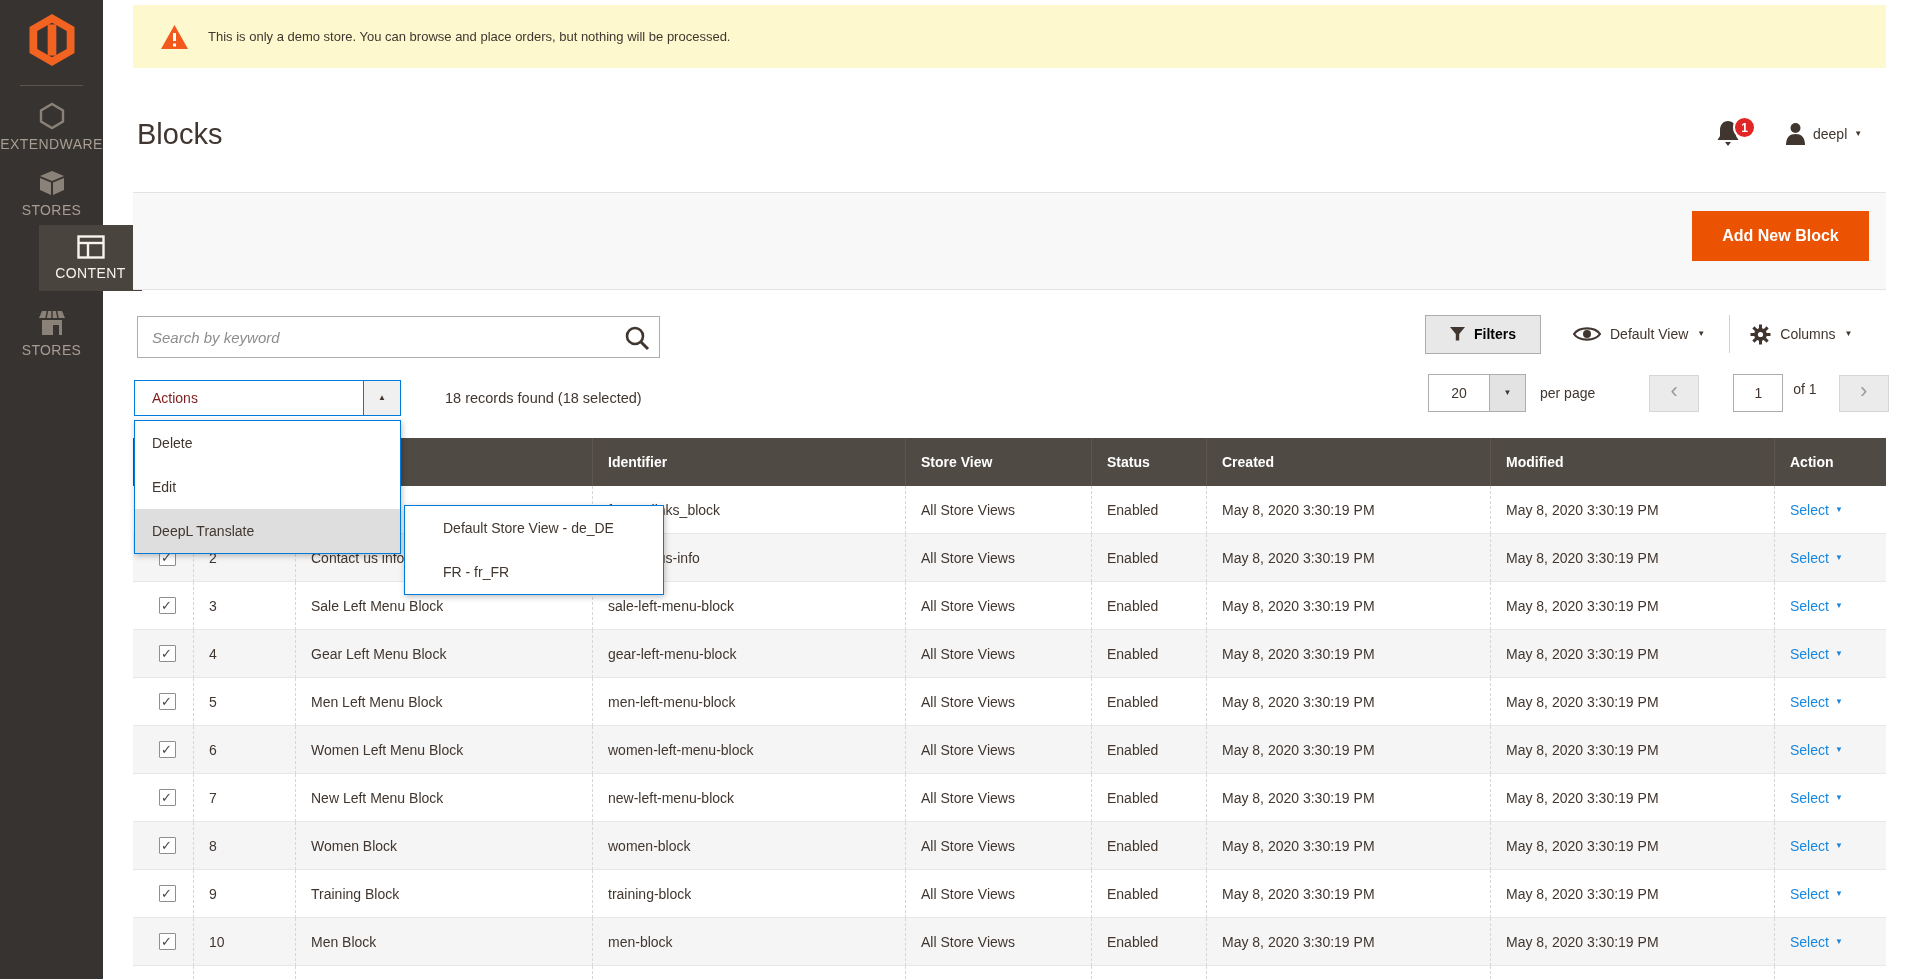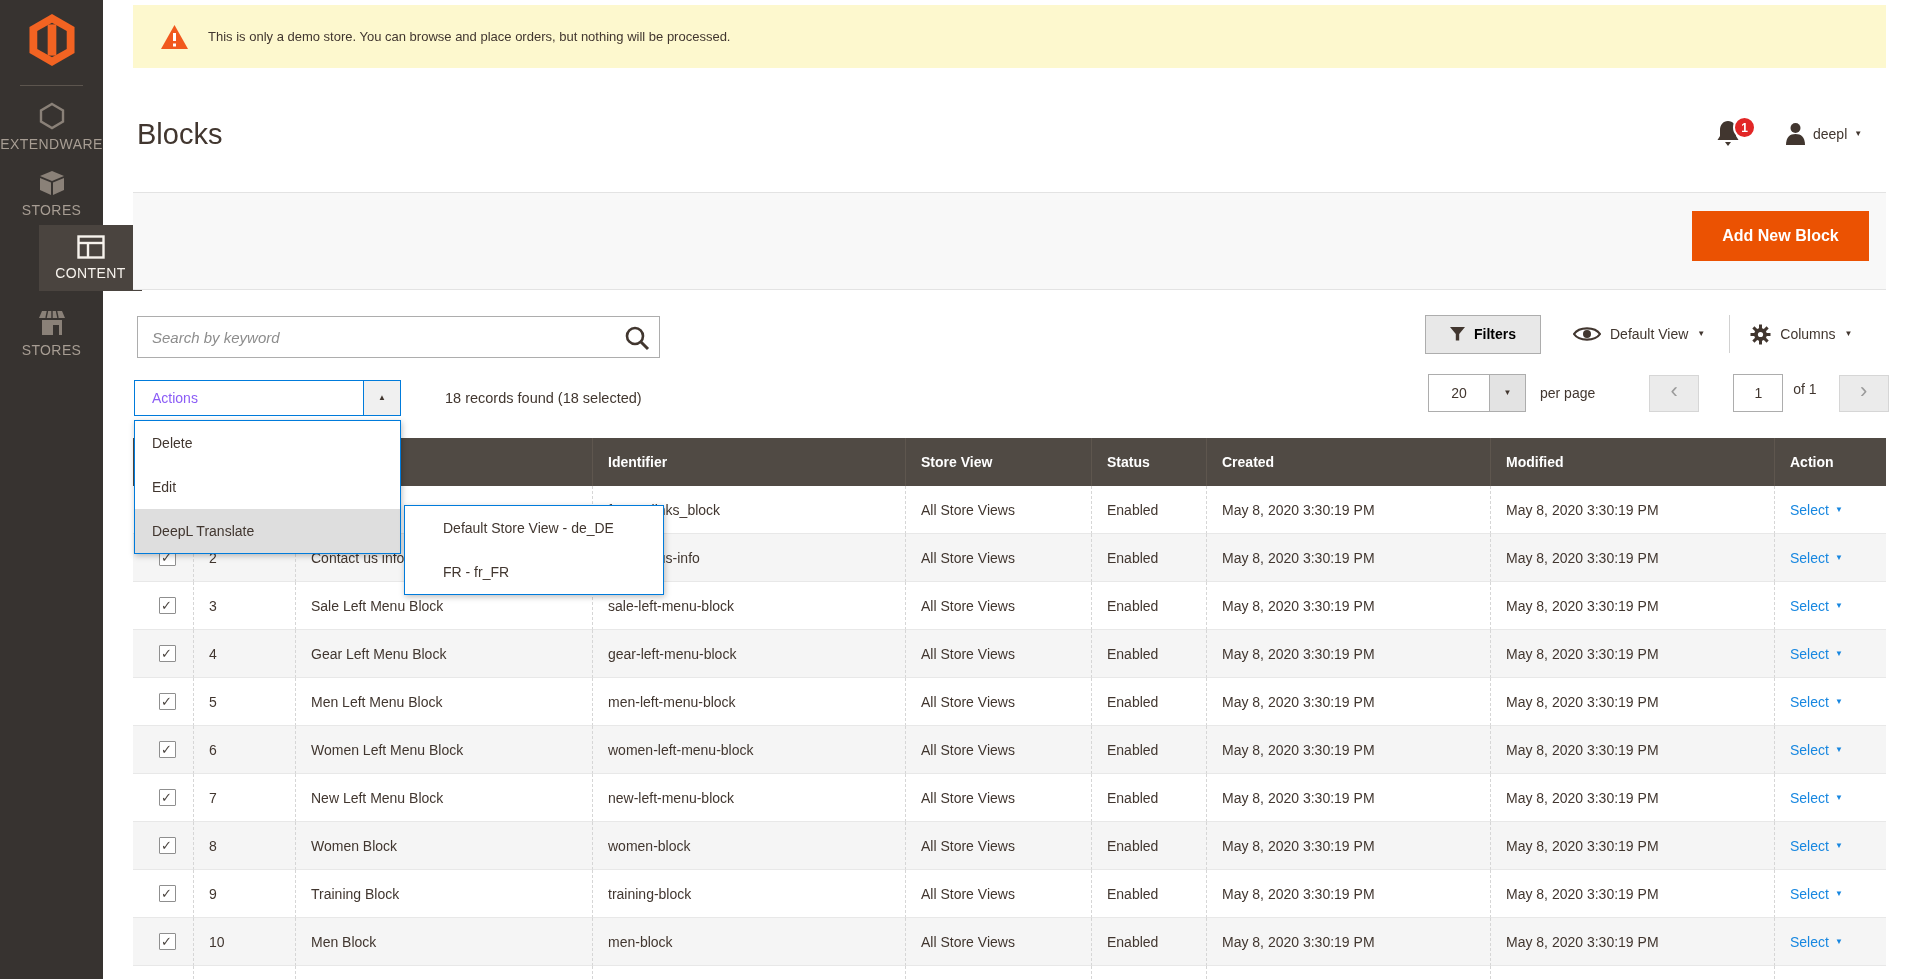--- a/index.html
+++ b/index.html
@@ -54,21 +54,21 @@
   .filters-btn { width:116px; height:39px; background:#e8e8e8; border:1px solid #adadad;
                  display:flex; align-items:center; justify-content:center; gap:9px;
                  font-size:14px; font-weight:bold; color:#000000; cursor:pointer; font-family:inherit; }
   .view-group { display:flex; align-items:center; gap:9px; cursor:pointer; margin-left:32px; }
   .view-label { font-size:14px; color:#41362f; }
   .vdivider { width:1px; height:38px; background:#d1d1d1; margin:0 20px 0 24px; }
 
   
   .actions-select { left:134px; top:380px; width:267px; height:36px; border:1px solid #007bdb;
                     background:#fff; display:flex; align-items:center; cursor:pointer; }
-  .actions-select-label { font-size:14px; color:#8b5cf6; padding-left:17px; flex:1; }
+  .actions-select-label { font-size:14px; color:#7f1d1d; padding-left:17px; flex:1; }
   .actions-select-caret { width:37px; height:100%; border-left:1px solid #007bdb; background:#f0f0f0;
                           display:flex; align-items:center; justify-content:center; }
   .records { left:445px; top:390px; font-size:14.5px; color:#41362f; }
   .pagination { left:1420px; top:374px; display:flex; align-items:center;padding-left:8px; }
   .pp-select { width:62px; height:38px; border:1px solid #adadad; background:#fff; display:flex;
                align-items:center; justify-content:center; font-size:14px; cursor:pointer; }
   .pp-caret { width:36px; height:38px; border:1px solid #adadad; border-left:none; background:#e3e3e3;
               display:flex; align-items:center; justify-content:center; cursor:pointer; }
   .pp-label { font-size:14px; margin:0 0 0 14px; color:#41362f; }
   .page-btn { width:50px; height:37px; background:#ebebeb; border:1px solid #d6d6d6; color:#9b9b9b;

